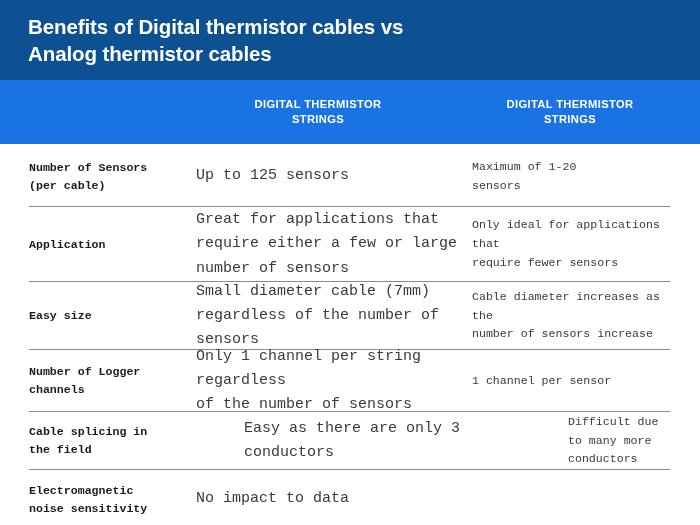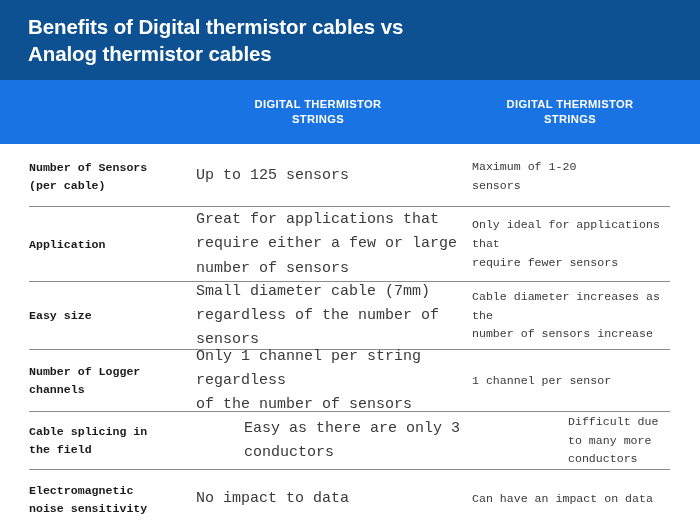--- a/index.html
+++ b/index.html
@@ -199,21 +199,20 @@
       <div class="cell-digital">Easy as there are only 3 conductors</div>
       <div class="cell-analog">Difficult due to many more
 conductors</div>
       <div class="divider"></div>
     </div>
 
     <div class="row row-5">
       <div class="cell-label">Electromagnetic
 noise sensitivity</div>
       <div class="cell-digital">No impact to data</div>
-      <div class="cell-analog">Can have an impact on data</div>
 
     </div>
 
   </div>
 
   <div class="footer-band"></div>
 
 </div>
 
 </body></html>

